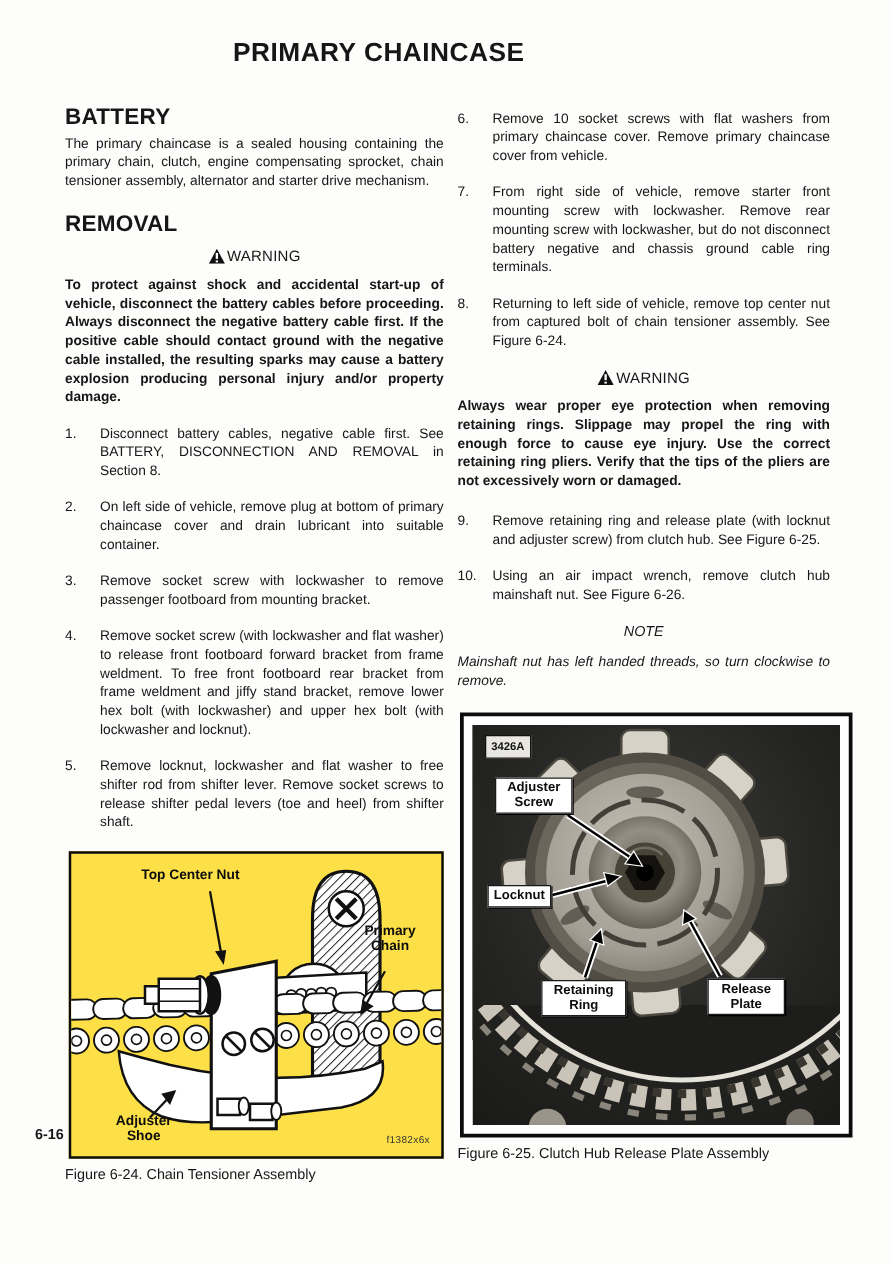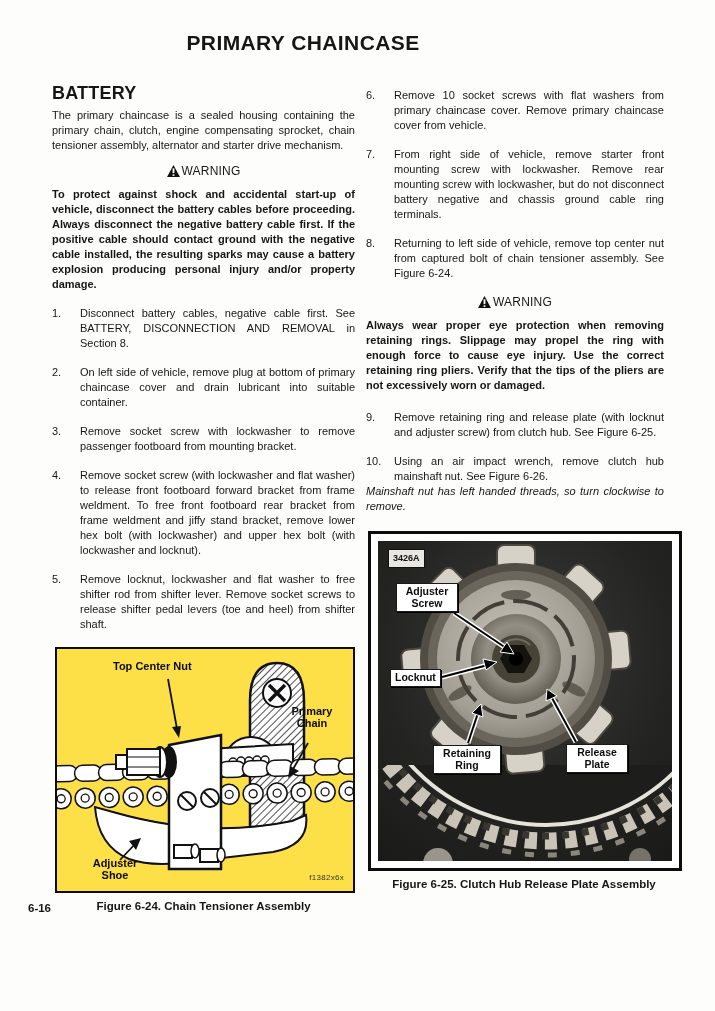--- a/index.html
+++ b/index.html
@@ -35,21 +35,21 @@
   .fig24-box{
     width:296px;height:242px;border:2px solid #0c0c0c;background:#fde047;
     position:relative;margin-left:3px;
   }
   .fig25-box{
     width:294px;height:320px;border:3px solid #0c0c0c;background:#fff;
     padding:7px;position:relative;margin-left:2px;
   }
   .photo{position:relative;width:294px;height:252px;background:#222;}
   .figcap{
-    text-align:center;font-weight:bold;font-size:11.5px;margin-top:6px;
+    text-align:left;font-weight:normal;font-size:11.5px;margin-top:6px;
   }
   .flabel{
     position:absolute;font-weight:bold;font-size:11px;line-height:12px;
     white-space:pre-line;text-align:center;color:#0c0c0c;
   }
   .plabel{
     position:absolute;font-weight:bold;font-size:10.5px;line-height:11.5px;
     white-space:pre-line;text-align:center;color:#0c0c0c;background:#fff;
     border:1px solid #1a1a1a;padding:2px 4px;box-shadow:1px 1px 0 #000;
   }
@@ -67,20 +67,21 @@
 </style>
 </head>
 <body>
 
 <h1 class="title">PRIMARY CHAINCASE</h1>
 
 <div class="col col-left">
   <h2 class="sec">BATTERY</h2>
   <p class="body">The primary chaincase is a sealed housing containing the primary chain, clutch, engine compensating sprocket, chain tensioner assembly, alternator and starter drive mechanism.</p>
 
+  <h2 class="sec removal">REMOVAL</h2>
 
   <div class="warnhead">
     <svg width="13" height="12" viewBox="0 0 14 13">
       <path d="M7 0 L14 13 L0 13 Z" fill="#111"></path>
       <rect x="6" y="3.6" width="2" height="5.2" fill="#fff"></rect>
       <rect x="6" y="10.1" width="2" height="1.7" fill="#fff"></rect>
     </svg>
     <span>WARNING</span>
   </div>
   <p class="warnbody">To protect against shock and accidental start-up of vehicle, disconnect the battery cables before proceeding. Always disconnect the negative battery cable first. If the positive cable should contact ground with the negative cable installed, the resulting sparks may cause a battery explosion producing personal injury and/or property damage.</p>
@@ -245,20 +246,21 @@
 
     <div class="step" style="margin-top:17px;">
       <span class="num">9.</span>
       <span class="txt">Remove retaining ring and release plate (with locknut and adjuster screw) from clutch hub. See Figure 6-25.</span>
     </div>
     <div class="step">
       <span class="num">10.</span>
       <span class="txt">Using an air impact wrench, remove clutch hub mainshaft nut. See Figure 6-26.</span>
     </div>
 
+    <div class="notehead">NOTE</div>
     <p class="notebody">Mainshaft nut has left handed threads, so turn clockwise to remove.</p>
   </div>
 
   <div class="figwrap" style="margin-top:17px;">
     <div class="fig25-box">
       <div class="photo">
         <svg width="294" height="320" viewBox="0 0 294 320">
           <defs>
             <radialGradient id="bgG" cx="50%" cy="35%" r="80%">
               <stop offset="0%" stop-color="#3a3a38"></stop>

